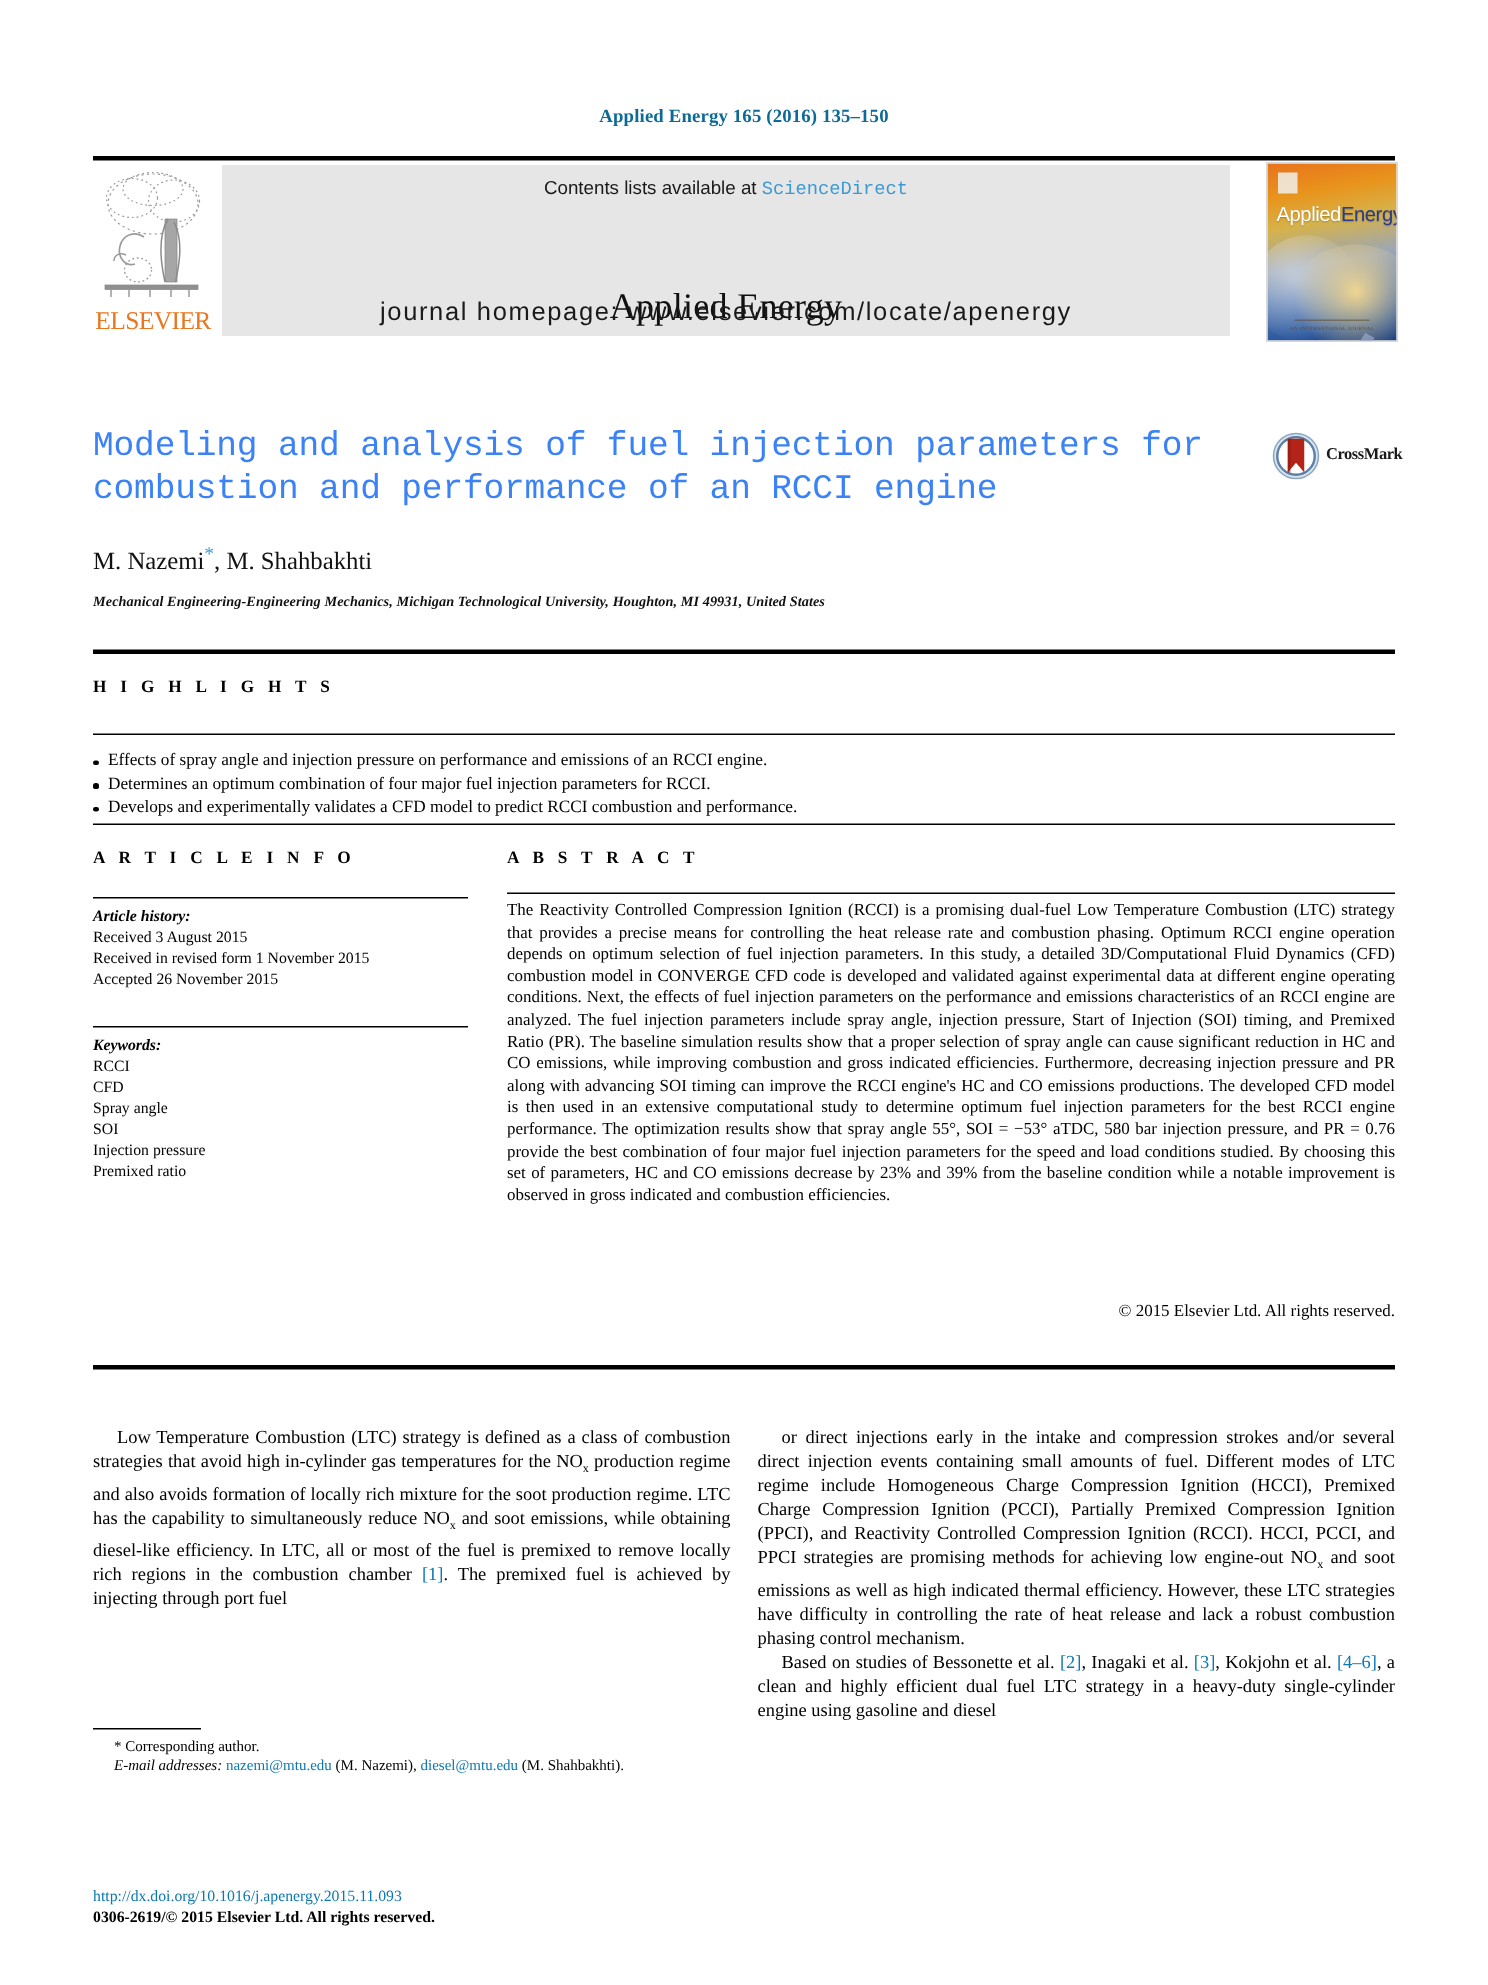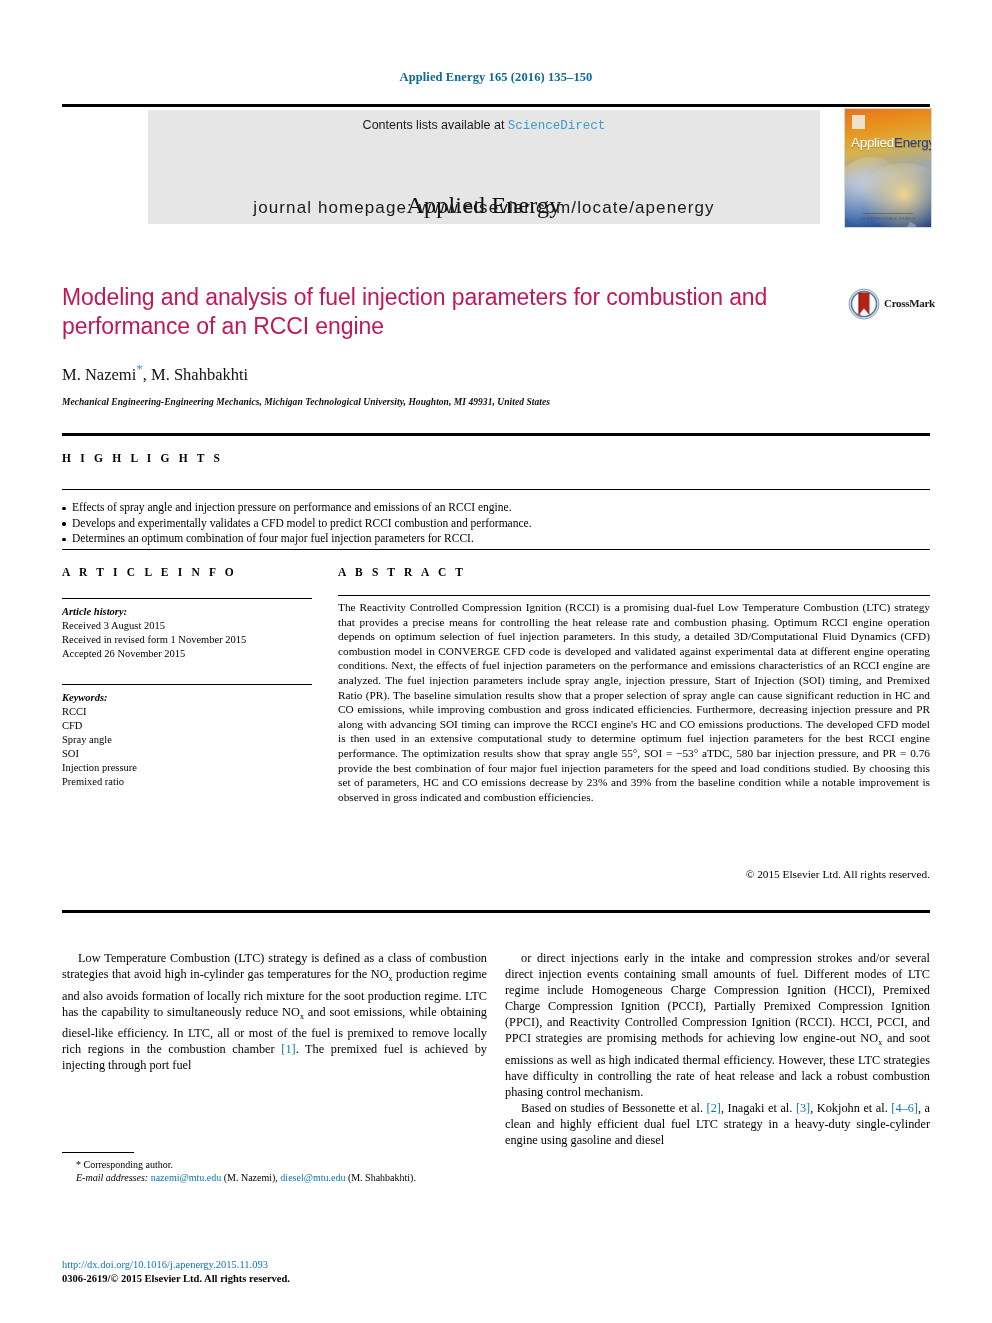--- a/index.html
+++ b/index.html
@@ -171,25 +171,25 @@
   }
 
   
   .title-block {
     position: absolute;
     left: 62px; top: 283px;
     width: 770px;
   }
   h1.paper-title {
     margin: 0;
-    font-family: Liberation Sans, sans-serif;
+    font-family: Liberation Mono, monospace;
     font-size: 23px;
     font-weight: normal;
     line-height: 29px;
-    color: #be185d;
+    color: #3b82f6;
     letter-spacing: -0.1px;
   }
   .authors {
     margin: 20px 0 0 0;
     font-family: "Liberation Serif", serif;
     font-size: 16.5px;
     color: #111;
   }
   .authors .star { color: #3d9ad1; font-size: 13px; vertical-align: super; }
   .affiliation {
@@ -366,20 +366,39 @@
 </head>
 <body>
 
 <div class="page">
 
   <div class="running-head">Applied Energy 165 (2016) 135–150</div>
 
   <div class="masthead-rule"></div>
   <div class="masthead">
 
+    <div class="elsevier-logo">
+      <svg class="tree-svg" width="72" height="96" viewBox="0 0 72 96">
+        <g fill="#8a8a8a" stroke="#8a8a8a" stroke-width="0.5">
+          <ellipse cx="36" cy="26" rx="30" ry="20" fill="none" stroke="#9b9b9b" stroke-width="0.8" stroke-dasharray="1.5 2.2"></ellipse>
+          <ellipse cx="22" cy="22" rx="17" ry="13" fill="none" stroke="#9b9b9b" stroke-width="0.8" stroke-dasharray="1.2 2"></ellipse>
+          <ellipse cx="50" cy="24" rx="17" ry="14" fill="none" stroke="#9b9b9b" stroke-width="0.8" stroke-dasharray="1.2 2"></ellipse>
+          <ellipse cx="36" cy="16" rx="20" ry="11" fill="none" stroke="#9b9b9b" stroke-width="0.8" stroke-dasharray="1.2 2"></ellipse>
+          <path d="M44 36 L44 78 L52 78 L52 36 Z" fill="#a6a6a6"></path>
+          <path d="M46 36 C40 46 40 60 44 78" fill="none" stroke="#8a8a8a" stroke-width="1"></path>
+          <path d="M50 38 C56 50 54 64 51 78" fill="none" stroke="#8a8a8a" stroke-width="1"></path>
+          <path d="M30 48 C24 44 16 46 14 54 C12 62 18 68 24 66" fill="none" stroke="#9b9b9b" stroke-width="1.1"></path>
+          <path d="M18 60 C14 58 10 60 10 64" fill="none" stroke="#9b9b9b" stroke-width="1"></path>
+          <ellipse cx="26" cy="70" rx="9" ry="8" fill="none" stroke="#9b9b9b" stroke-width="0.9" stroke-dasharray="1.2 1.8"></ellipse>
+          <rect x="4" y="80" width="62" height="3" fill="#8f8f8f"></rect>
+          <path d="M8 83 L8 88 M20 83 L20 88 M34 83 L34 88 M48 83 L48 88 M60 83 L60 88" stroke="#9b9b9b" stroke-width="1"></path>
+        </g>
+      </svg>
+      <div class="elsevier-word">ELSEVIER</div>
+    </div>
 
     <div class="journal-band">
       <div class="contents-line">
         <span>Contents lists available at</span>
         <span class="sd">ScienceDirect</span>
       </div>
       <div class="journal-title">Applied Energy</div>
       <div class="homepage-line">journal homepage: www.elsevier.com/locate/apenergy</div>
     </div>
 
@@ -409,22 +428,22 @@
     </svg>
     <div class="cm-text">CrossMark</div>
   </div>
 
   <div class="rule-thick" style="left:62px; top:433px; width:868px;"></div>
   <div class="sec-label" style="left:62px; top:452px;">H I G H L I G H T S</div>
   <div class="rule-thin" style="left:62px; top:489px; width:868px;"></div>
 
   <ul class="highlights-list">
     <li>Effects of spray angle and injection pressure on performance and emissions of an RCCI engine.</li>
+    <li>Determines an optimum combination of four major fuel injection parameters for RCCI.</li>
     <li>Develops and experimentally validates a CFD model to predict RCCI combustion and performance.</li>
-    <li>Determines an optimum combination of four major fuel injection parameters for RCCI.</li>
   </ul>
 
   <div class="rule-thin" style="left:62px; top:549px; width:868px;"></div>
 
   <div class="sec-label" style="left:62px; top:566px;">A R T I C L E    I N F O</div>
   <div class="info-rule" style="top:598px;"></div>
 
   <div class="meta-block" style="top:605px;">
     <div class="hdr">Article history:</div>
     <div>Received 3 August 2015</div>

